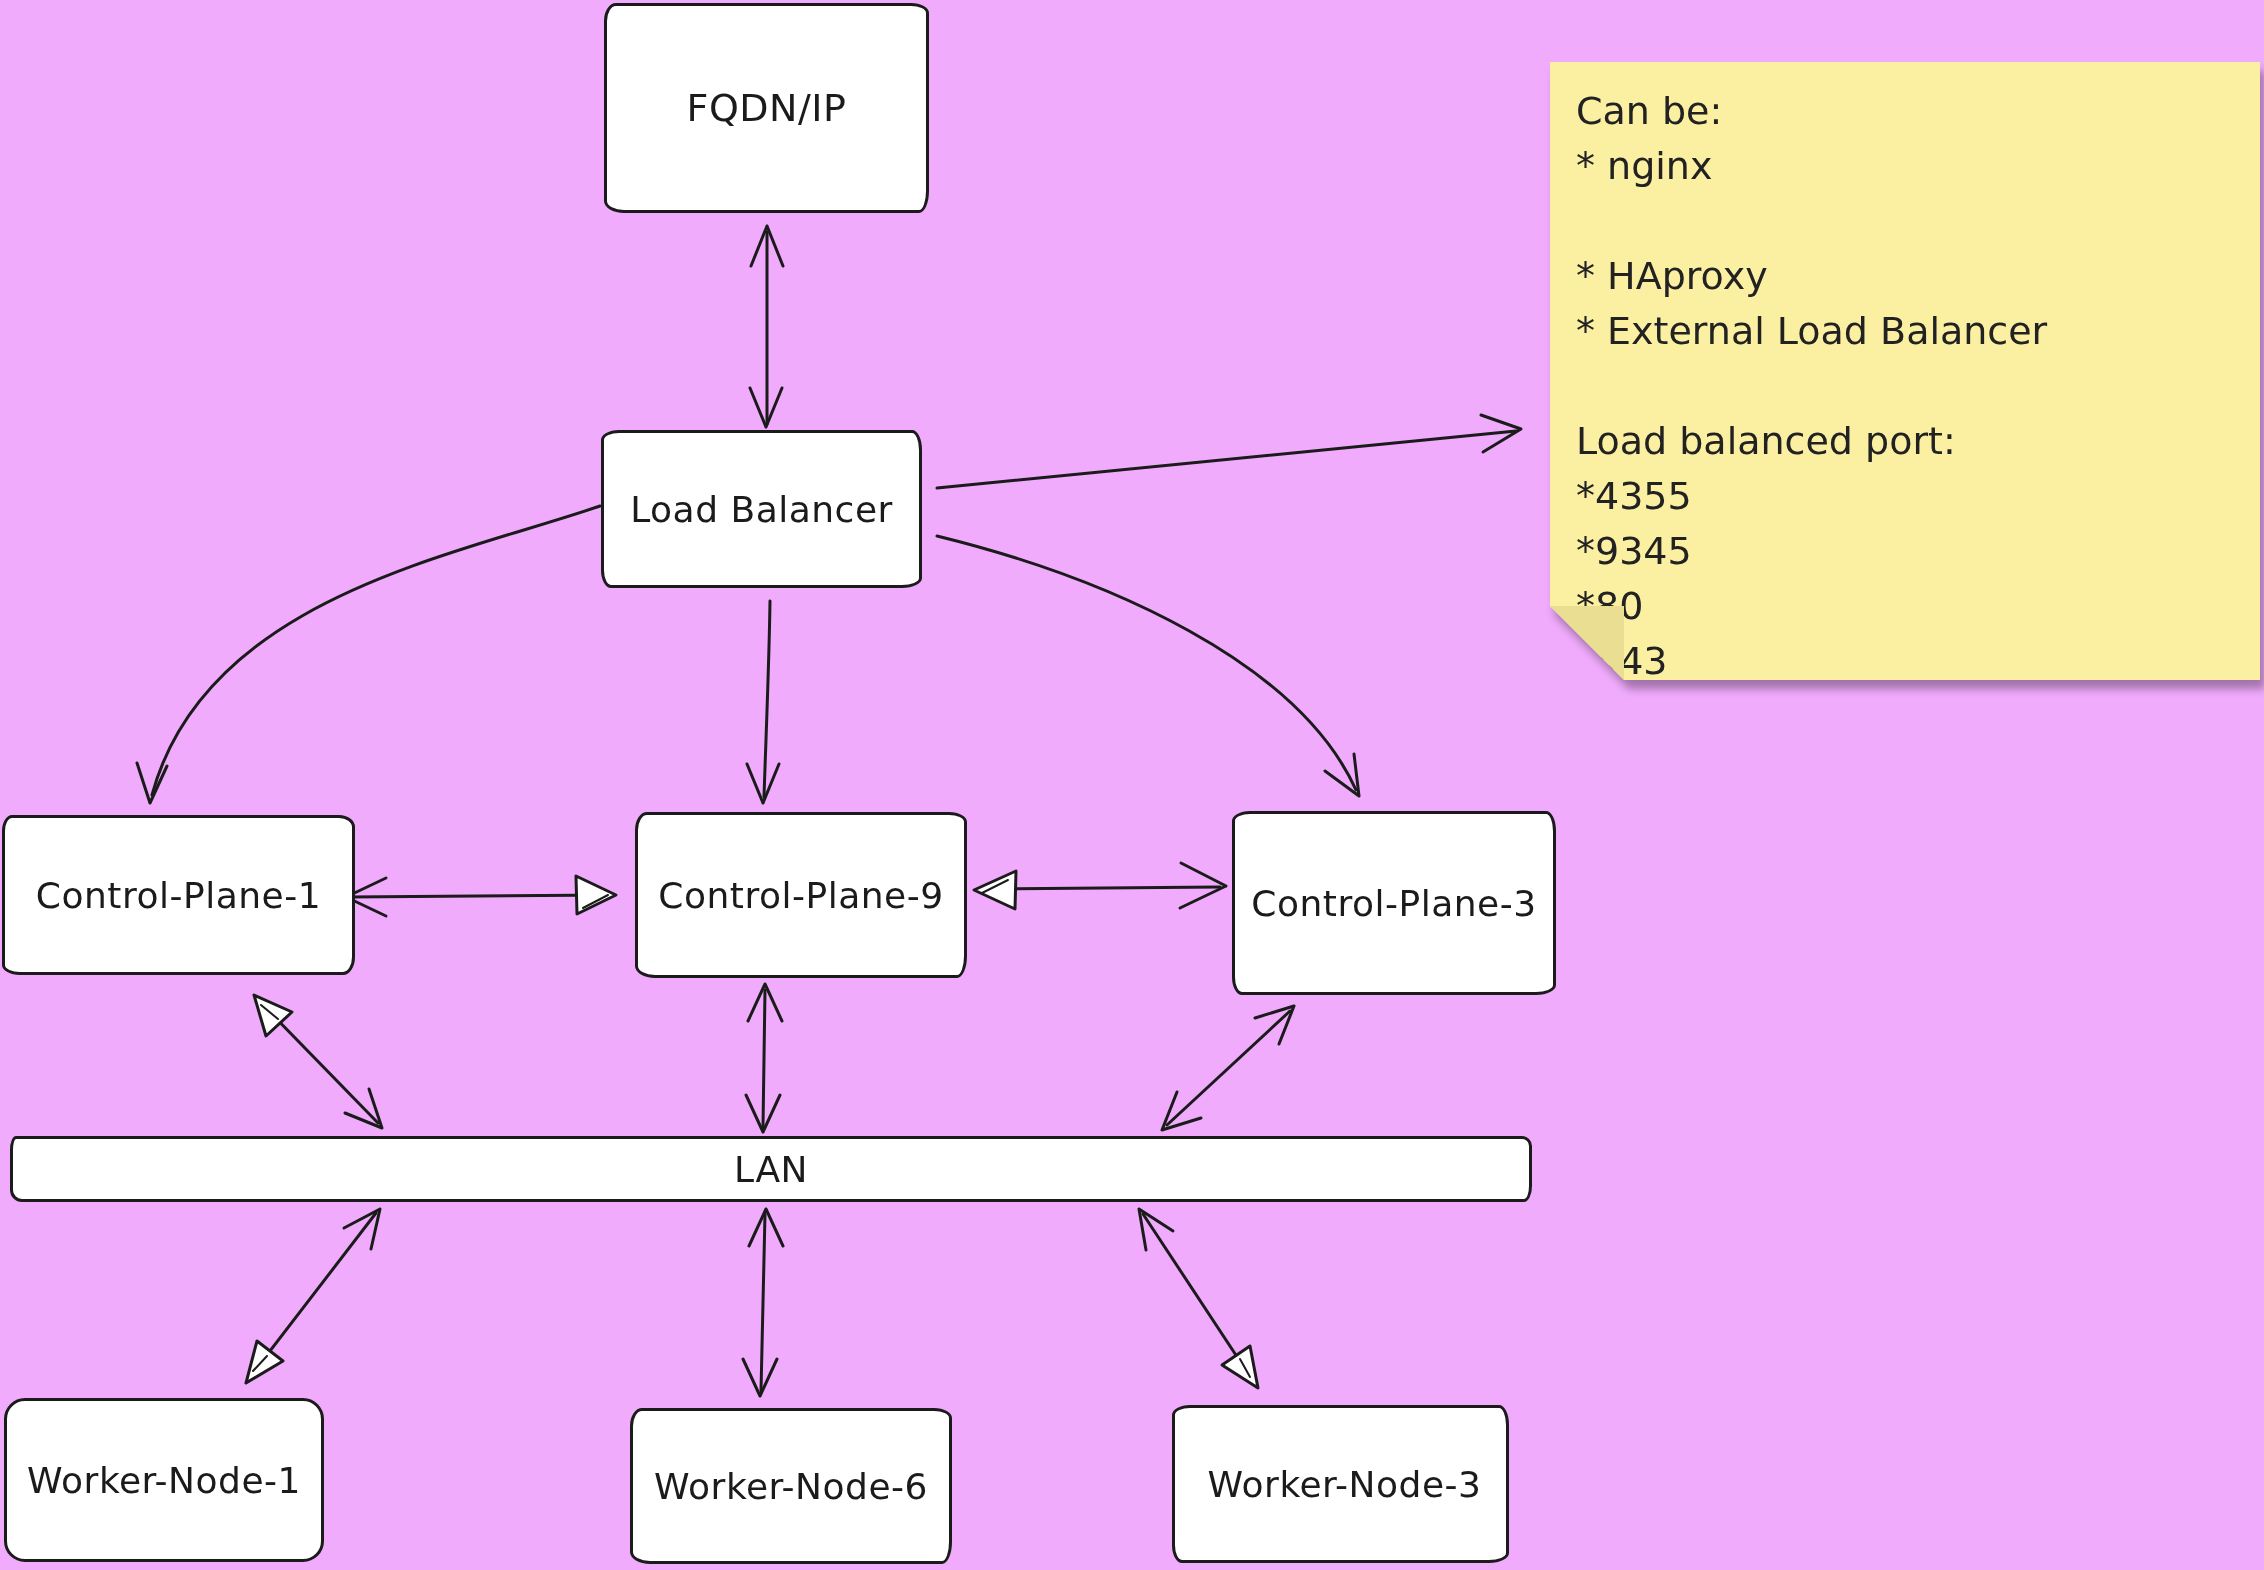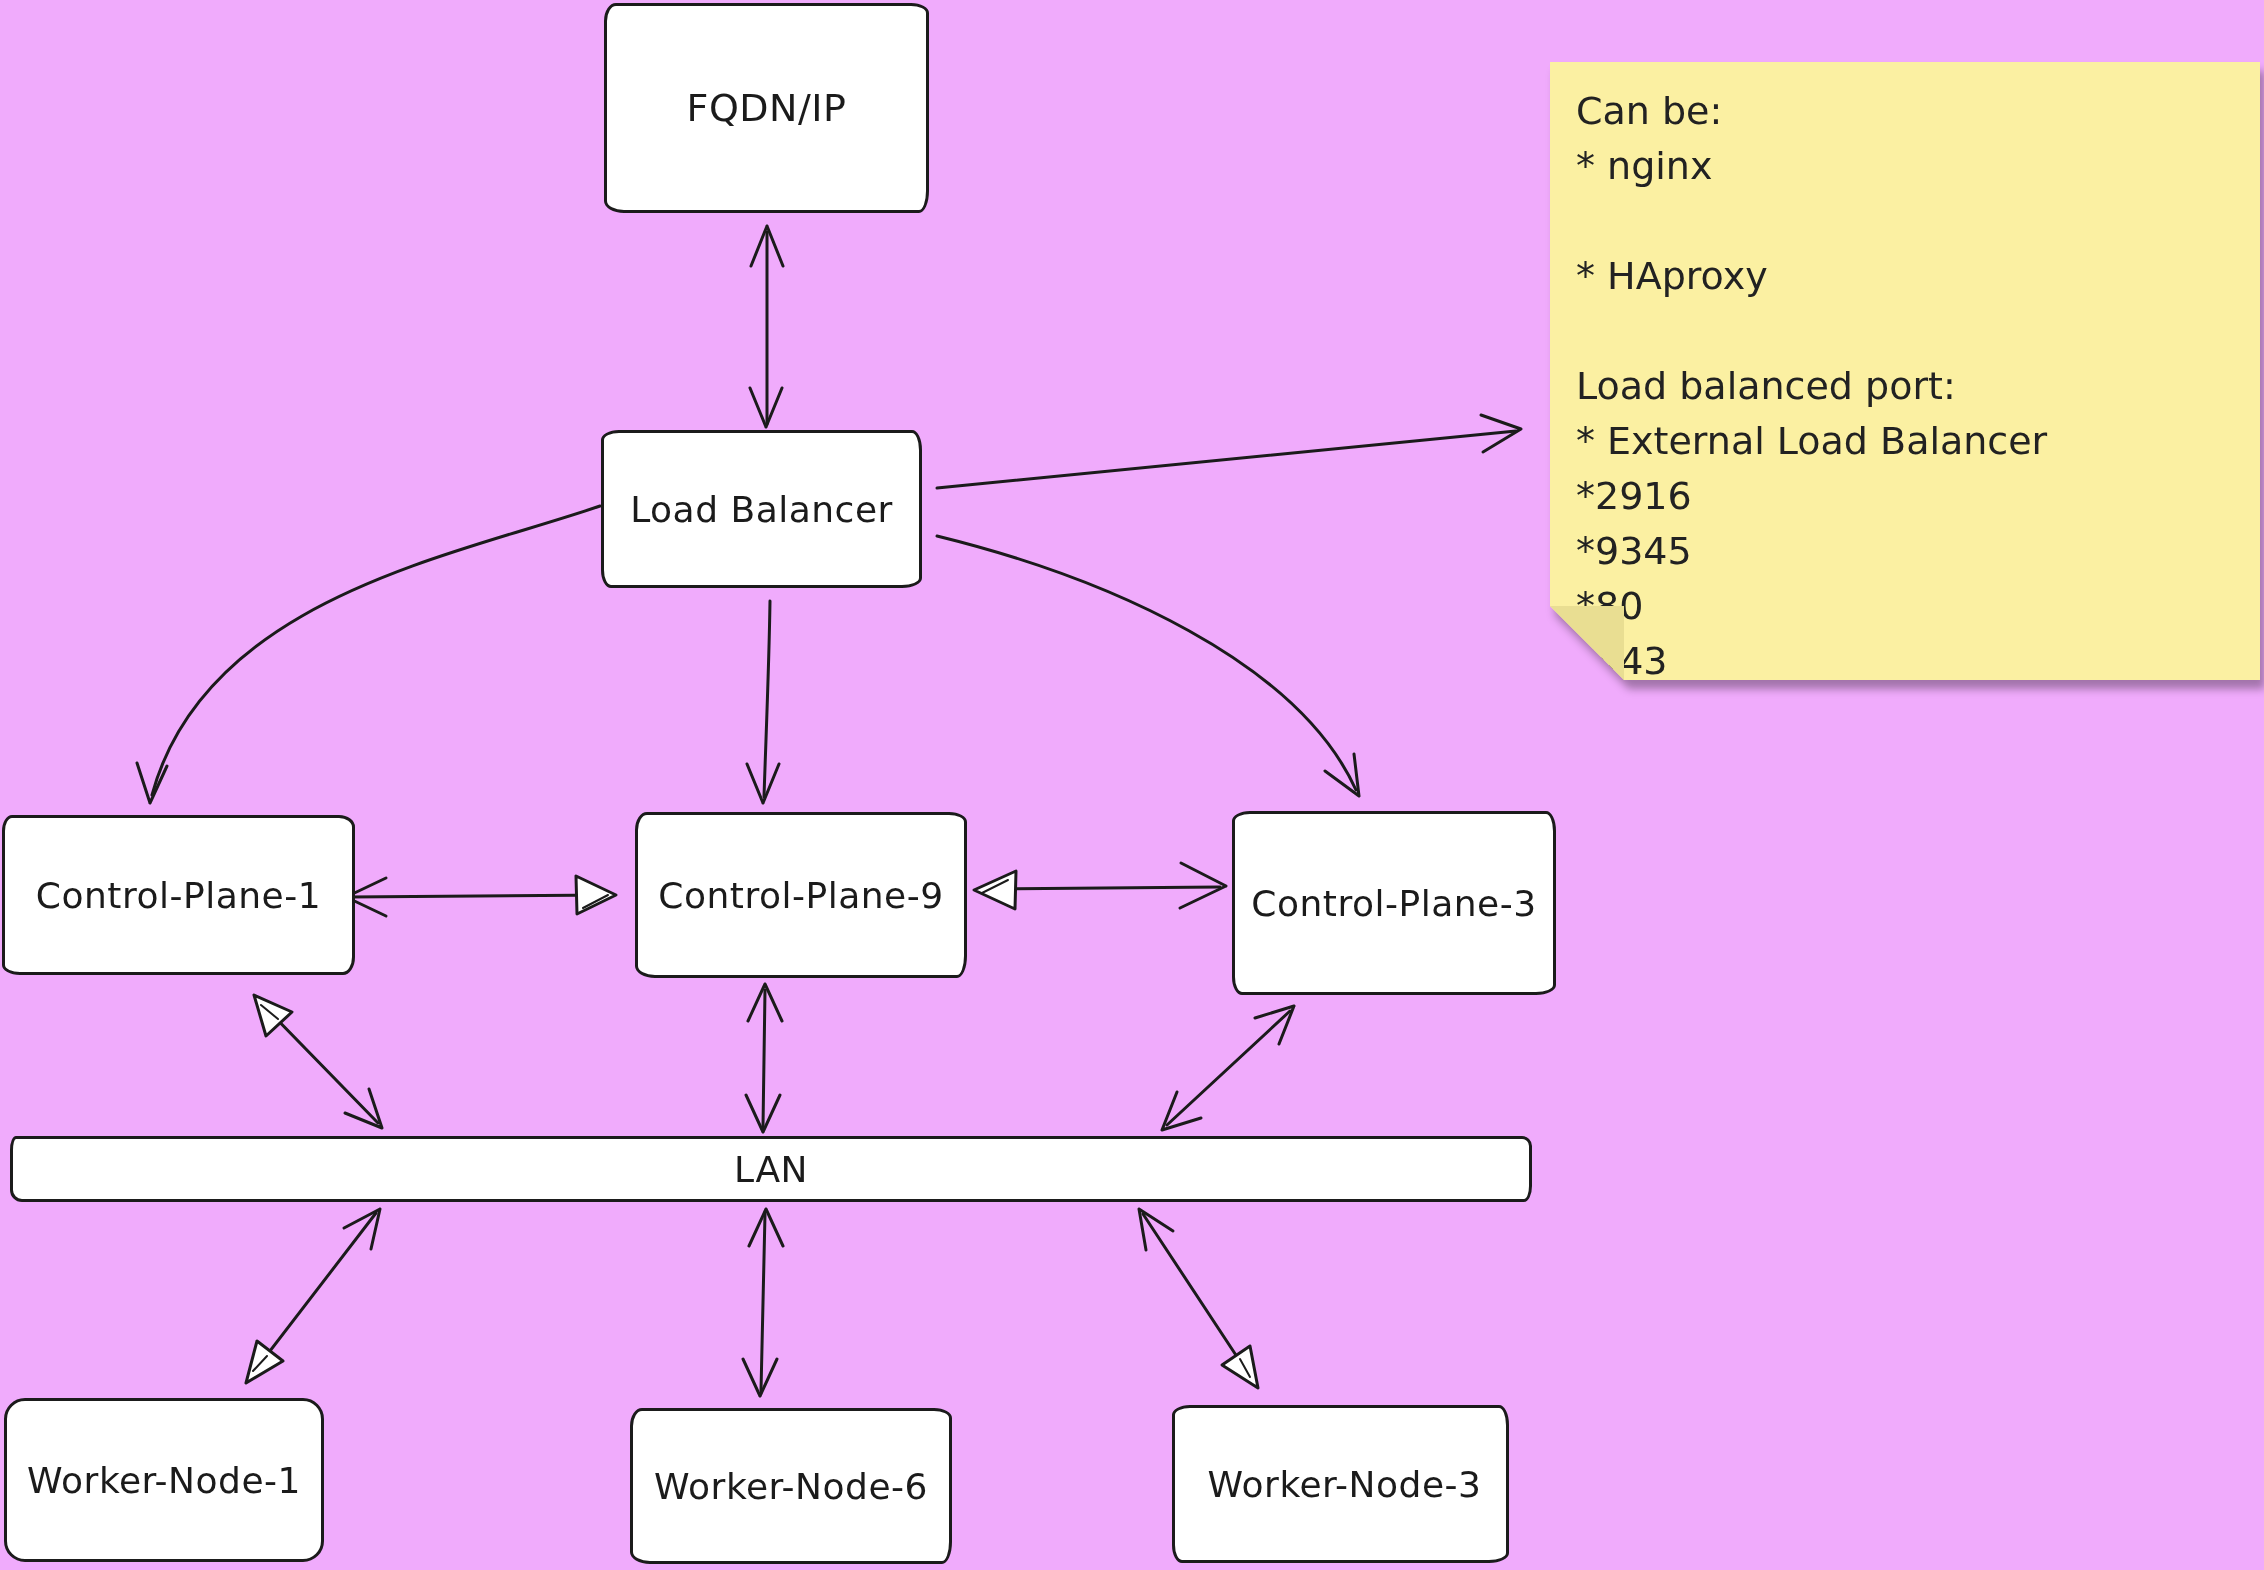--- a/index.html
+++ b/index.html
@@ -173,23 +173,23 @@
 
   <div class="node node-w3 rB">
     <span>Worker-Node-3</span>
   </div>
 
   <div class="note">
     <div class="note-inner">
       <div class="note-line">Can be:</div>
       <div class="note-line">* nginx</div>
       <div class="note-line gap-before">* HAproxy</div>
+      <div class="note-line">* External Load Balancer</div>
       <div class="note-line gap-before">Load balanced port:</div>
-      <div class="note-line">* External Load Balancer</div>
-      <div class="note-line">*2916</div>
+      <div class="note-line">*4355</div>
       <div class="note-line">*9345</div>
       <div class="note-line">*80</div>
       <div class="note-line">*443</div>
       <div class="note-fold"></div>
     </div>
   </div>
 
 </div>
 
 </body></html>

